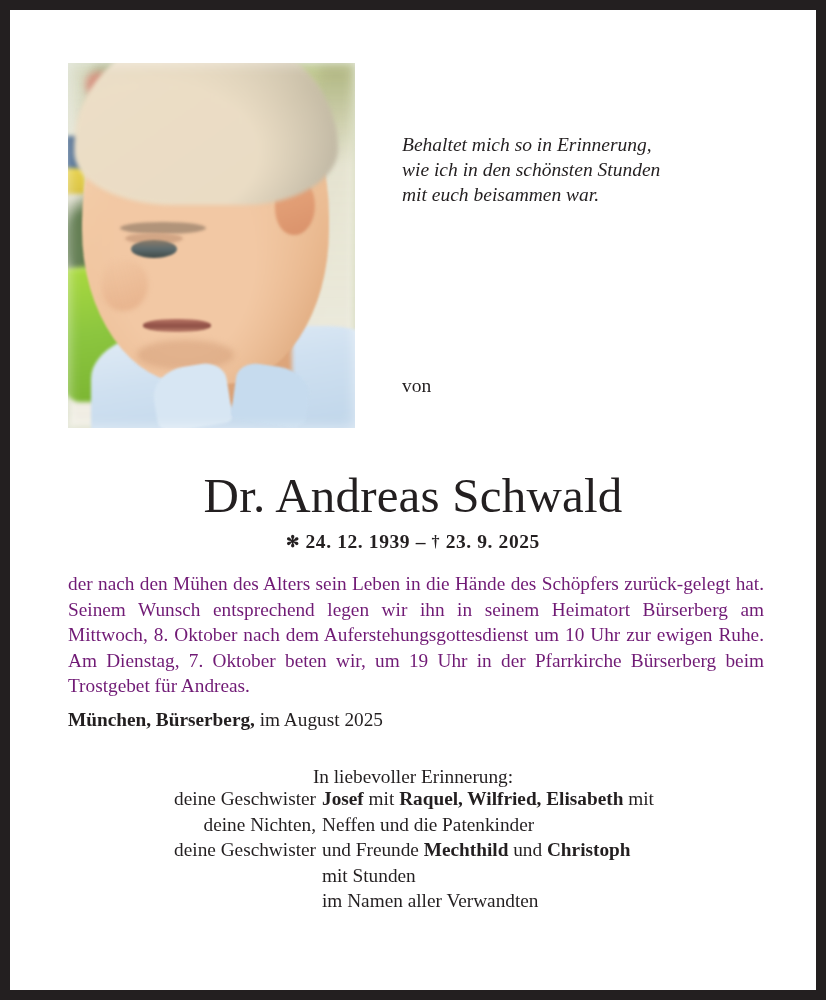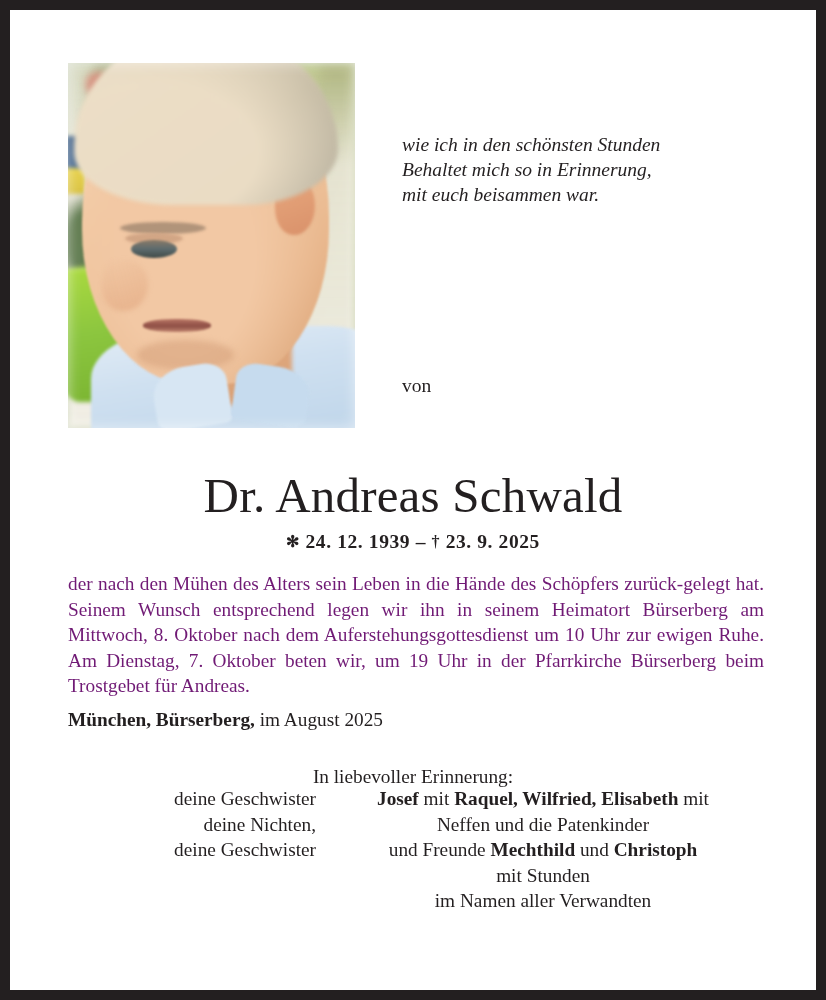--- a/index.html
+++ b/index.html
@@ -354,21 +354,21 @@
   }
   .fam-left {
     width: 248px;
     text-align: right;
     padding-right: 6px;
     flex: none;
     white-space: nowrap;
   }
   .fam-right {
     flex: 1;
-    text-align: center;
+    text-align: left;
     white-space: nowrap;
     font-family: Liberation Serif, serif;
   }
   .fam-right b { font-weight: bold; }
 </style>
 </head>
 <body>
 
 <div class="page">
   <div class="inner">
@@ -393,22 +393,22 @@
       <div class="eye"></div>
       <div class="nose"></div>
       <div class="mouth"></div>
       <div class="chin-shadow"></div>
       <div class="collar-l"></div>
       <div class="collar-r"></div>
       <div class="photo-vignette"></div>
     </div>
 
     <div class="quote">
+      <div>Behaltet mich so in Erinnerung,</div>
       <div>wie ich in den schönsten Stunden</div>
-      <div>Behaltet mich so in Erinnerung,</div>
       <div>mit euch beisammen war.</div>
     </div>
 
     <div class="farewell">
       <div class="last">von</div>
     </div>
 
     <div class="name">Dr. Andreas Schwald</div>
 
     <div class="dates">

